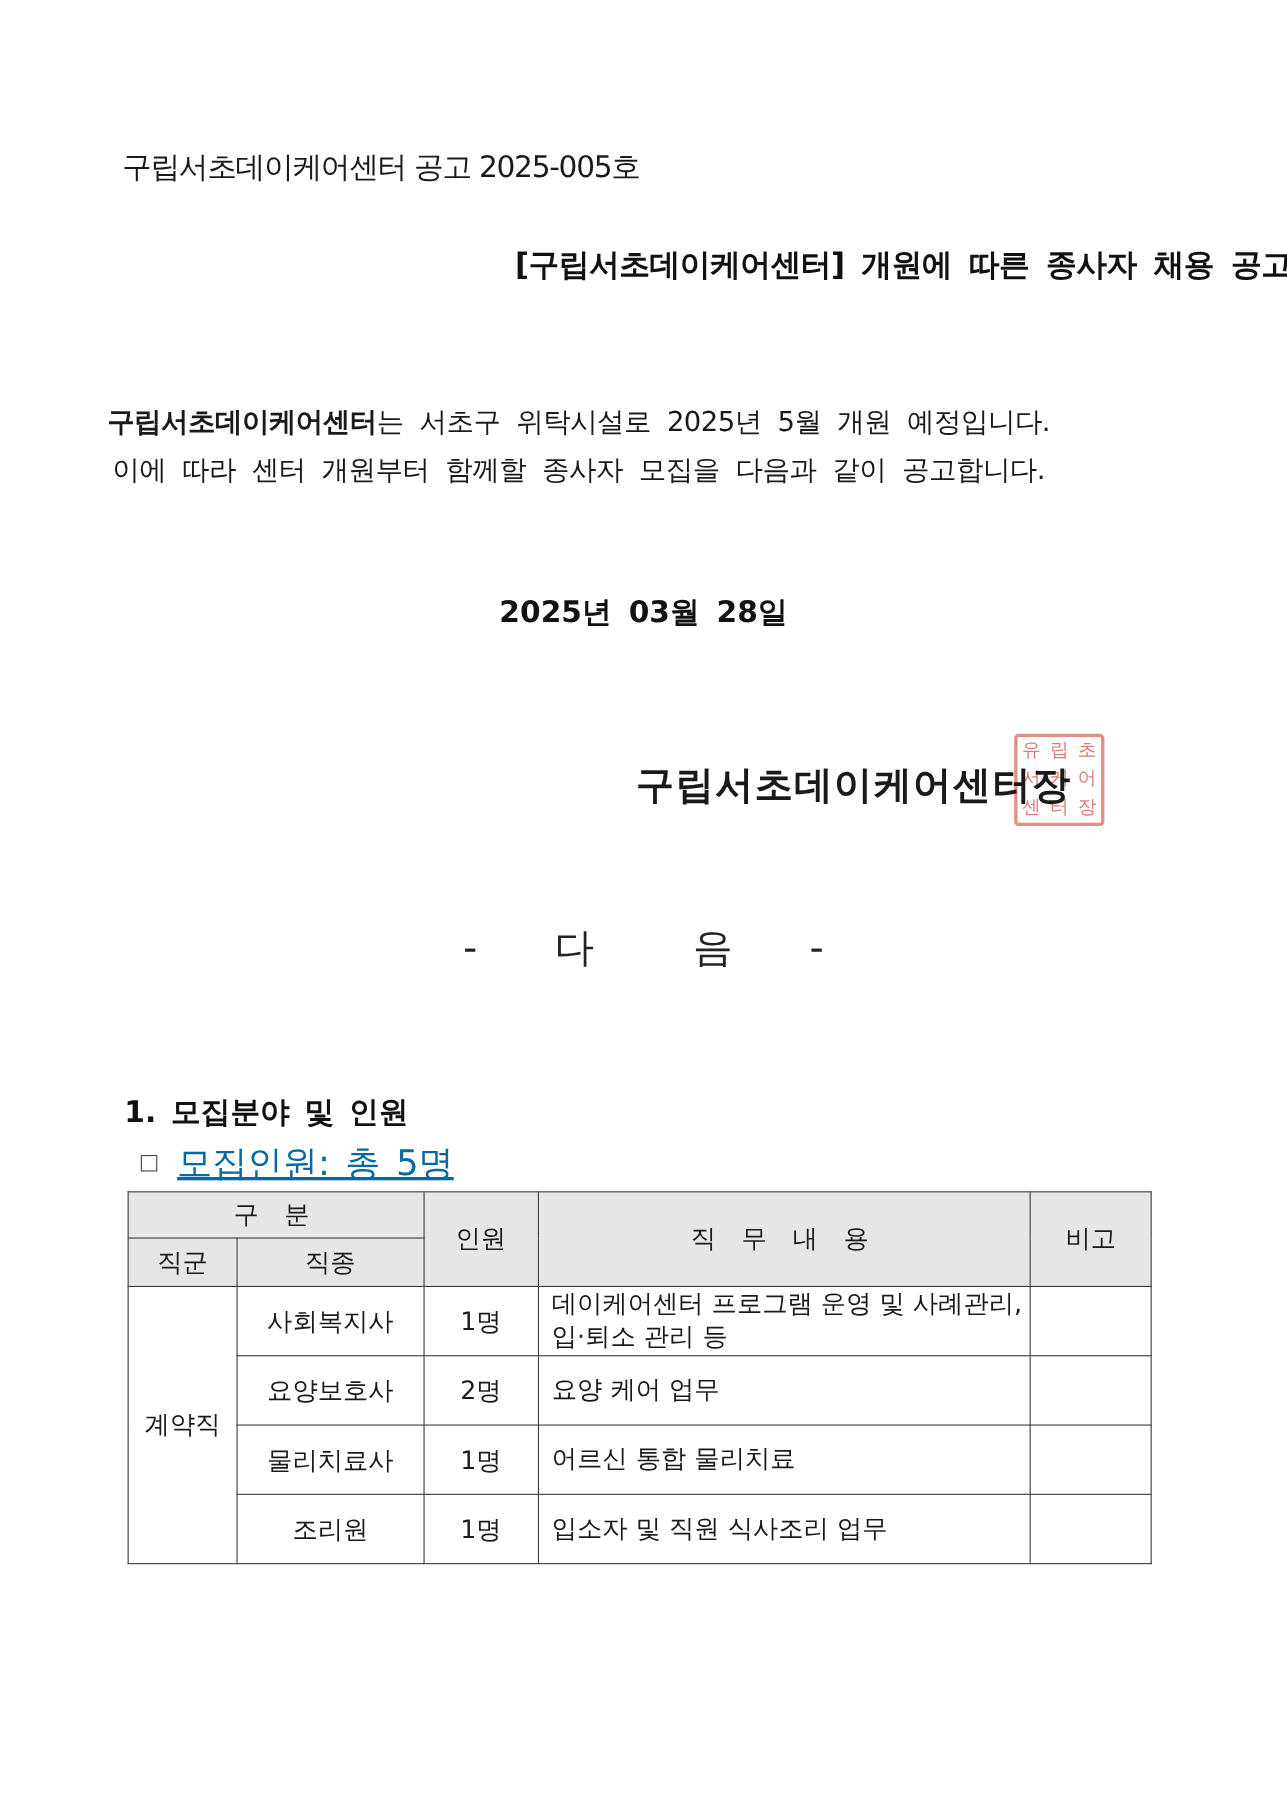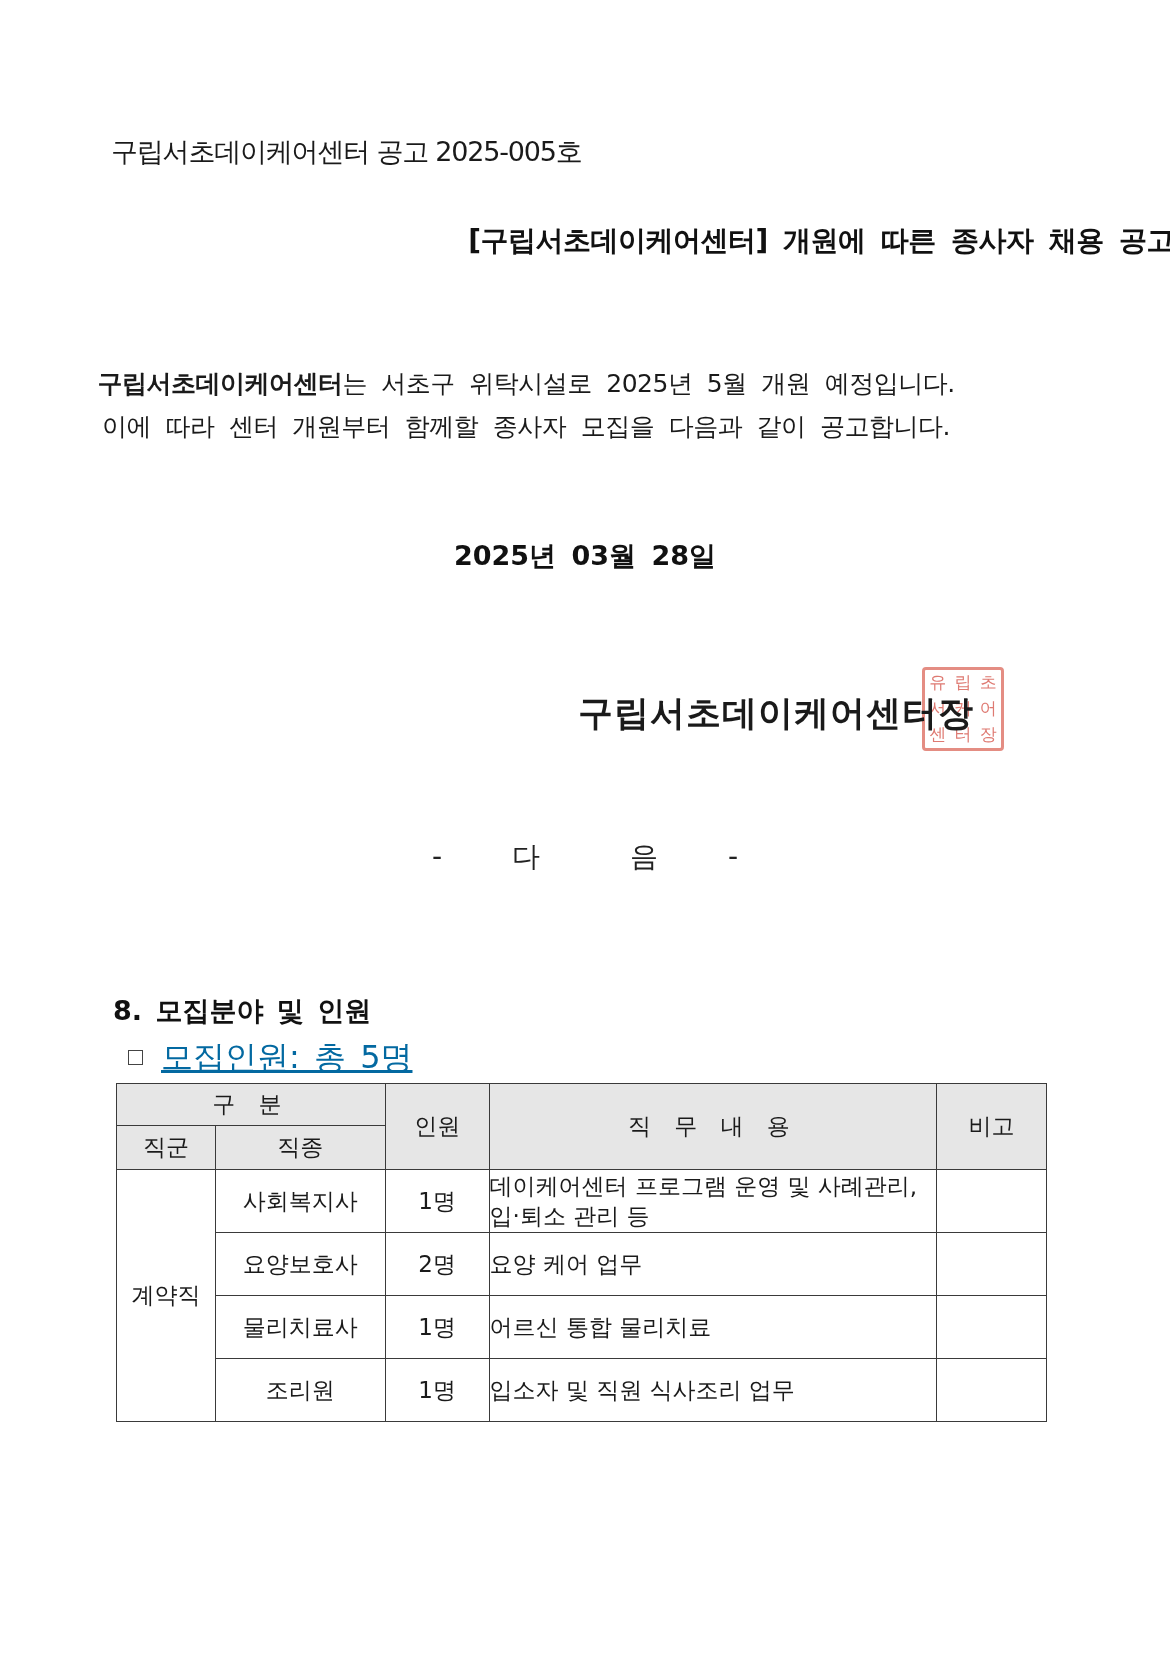--- a/index.html
+++ b/index.html
@@ -16,40 +16,40 @@
   .intro b { font-weight: bold; }
   .date { left: 0; width: 1170px; top: 538px; text-align: center; font-size: 27px; font-weight: bold; word-spacing: 6px; }
   .signer { left: 578px; top: 690px; font-size: 35px; font-weight: bold; letter-spacing: 1px; color: #1a1a1a; z-index: 2; text-align: center; }
   .stamp {
     left: 922px; top: 667px; width: 82px; height: 84px; box-sizing: border-box;
     border: 3px solid #e07a6e; border-radius: 4px; z-index: 1;
     display: grid; grid-template-columns: repeat(3, 1fr); grid-template-rows: repeat(3, 1fr);
     color: #d9635a; font-size: 17px; text-align: center; line-height: 25px; opacity: 0.85;
   }
   .stamp span { display: block; }
-  .next { left: 0; width: 1170px; top: 838px; text-align: center; font-size: 28px; color: #222; }
+  .next { left: 0; width: 1170px; top: 838px; text-align: center; font-size: 36px; color: #222; }
   .next span { display: inline-block; }
   .next .gap1 { width: 70px; }
   .next .gap2 { width: 90px; }
   .sec-title { left: 113px; top: 993px; font-size: 27px; font-weight: bold; word-spacing: 4px; }
   .sub-item { left: 128px; top: 1036px; font-size: 32px; color: #0369a1; word-spacing: 4px; text-decoration: underline; }
   .sub-item .box { display: inline-block; width: 13px; height: 13px; border: 1.5px solid #444; margin-right: 18px; vertical-align: 3px; }
 
   table.recruit {
     position: absolute; left: 116px; top: 1083px; width: 931px;
     border-collapse: collapse; font-size: 23px; color: #1a1a1a;
   }
   table.recruit td, table.recruit th {
     border: 1.6px solid #3a3a3a; padding: 0; font-weight: normal;
   }
   table.recruit th { background: #e6e6e6; text-align: center; }
   table.recruit .h1 { height: 42px; }
   table.recruit .h2 { height: 44px; }
   table.recruit td { height: 62px; text-align: center; vertical-align: middle; }
-  table.recruit td.duty { text-align: left; line-height: 30px; }
+  table.recruit td.duty { text-align: left; padding-left: 12px; line-height: 30px; }
   .sp { letter-spacing: 8px; }
 </style>
 </head>
 <body>
 
 <div class="abs notice-no">구립서초데이케어센터 공고 2025-005호</div>
 
 <div class="abs doc-title">[구립서초데이케어센터] 개원에 따른 종사자 채용 공고</div>
 
 <div class="abs intro intro1"><b>구립서초데이케어센터</b><span>는 서초구 위탁시설로 2025년 5월 개원 예정입니다.</span></div>
@@ -67,21 +67,21 @@
   <span>센</span>
   <span>터</span>
   <span>장</span>
 </div>
 <div class="abs signer">구립서초데이케어센터장</div>
 
 <div class="abs next">
   <span>-</span><span class="gap1"></span><span>다</span><span class="gap2"></span><span>음</span><span class="gap1"></span><span>-</span>
 </div>
 
-<div class="abs sec-title">8. 모집분야 및 인원</div>
+<div class="abs sec-title">1. 모집분야 및 인원</div>
 <div class="abs sub-item"><span class="box"></span><span>모집인원: 총 5명</span></div>
 
 <table class="recruit">
   <colgroup>
     <col style="width:99px">
     <col style="width:170px">
     <col style="width:104px">
     <col style="width:448px">
     <col style="width:110px">
   </colgroup>

